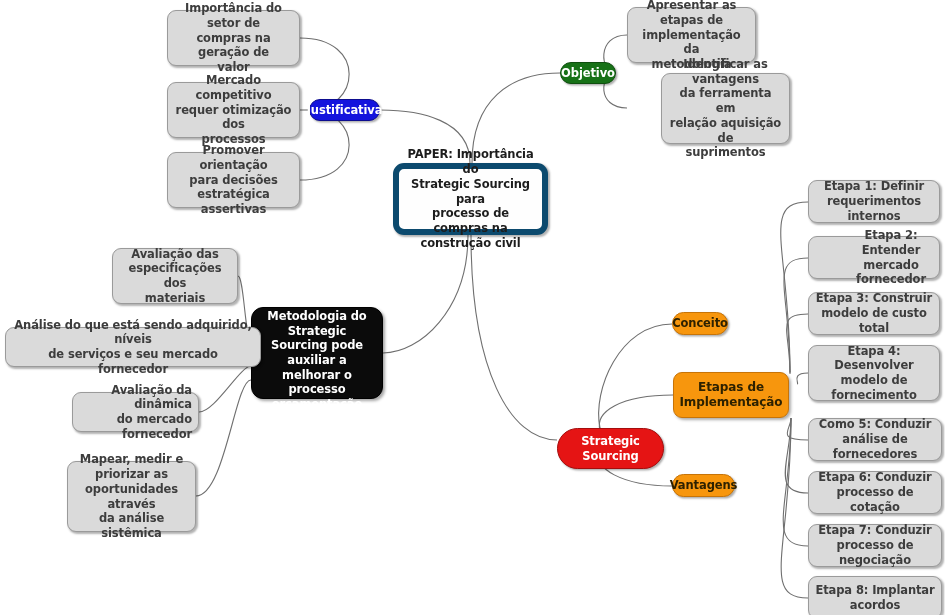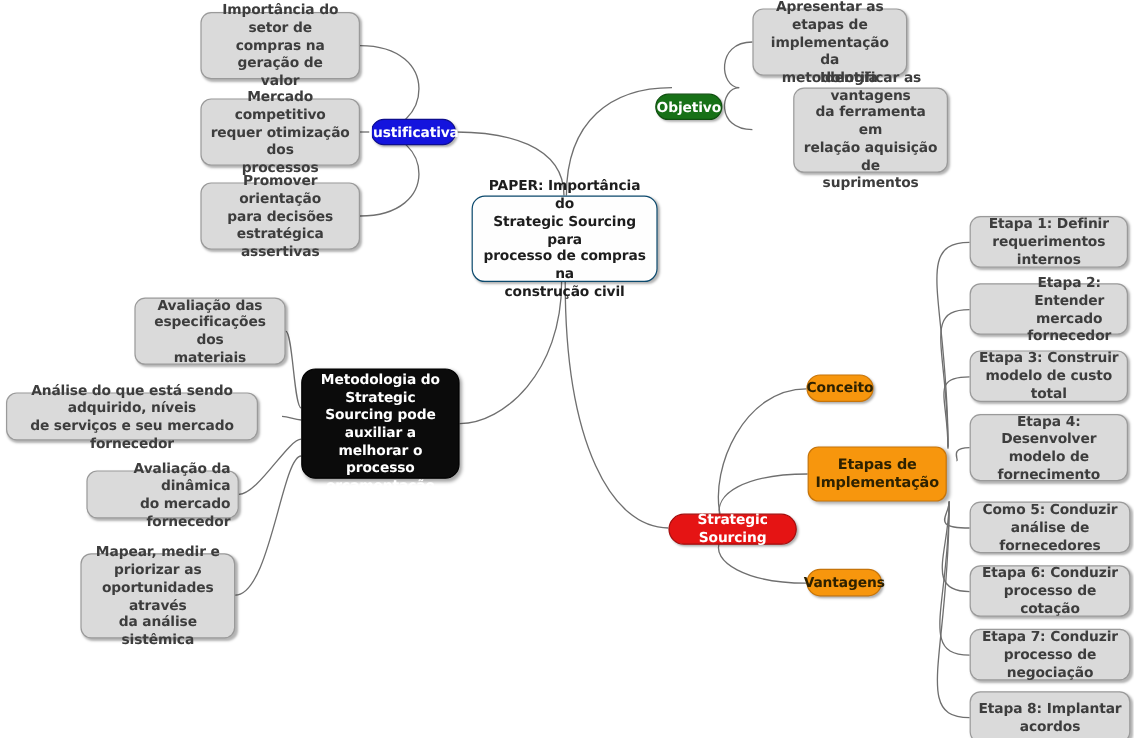--- a/index.html
+++ b/index.html
@@ -42,21 +42,21 @@
   .leaf {
     background: #dadada;
     border: 1px solid #9a9a9a;
     color: #3d3d3d;
     font-size: 11.5px;
     box-shadow: 1.5px 1.5px 2px rgba(0,0,0,0.30);
   }
   
   .central {
     background: #fefefe;
-    border: 1px solid #0c4a6e;
+    border: 6px solid #0c4a6e;
     color: #1d1d1d;
     font-size: 11.5px;
     border-radius: 11px;
     box-shadow: 1.5px 1.5px 2px rgba(0,0,0,0.30);
   }
   
   .dark {
     background: #0b0b0b;
     border: 1px solid #000000;
     color: #ffffff;
@@ -151,50 +151,50 @@
   <div class="node leaf" style="left:167px; top:10px; width:133px; height:56px;">Importância do setor de
 compras na geração de
 valor</div>
   <div class="node leaf" style="left:167px; top:82px; width:133px; height:56px;">Mercado competitivo
 requer otimização dos
 processos</div>
   <div class="node leaf" style="left:167px; top:152px; width:133px; height:56px;">Promover orientação
 para decisões
 estratégica assertivas</div>
 
-  <div class="node pill pill-green" style="left:546px; top:62px; width:56px; height:22px;margin-top:16px;">Objetivo</div>
+  <div class="node pill pill-green" style="left:560px; top:62px; width:56px; height:22px;">Objetivo</div>
 
   <div class="node leaf" style="left:627px; top:7px; width:129px; height:56px;">Apresentar as etapas de
 implementação da
 metodologia</div>
   <div class="node leaf" style="left:661px; top:73px; width:129px; height:71px;">Identificar as vantagens
 da ferramenta em
 relação aquisição de
 suprimentos</div>
 
   <div class="node dark" style="left:251px; top:307px; width:132px; height:92px;">Como a aplicação da
 Metodologia do
 Strategic Sourcing pode
 auxiliar a melhorar o
 processo orçamentação
 de obras</div>
 
   <div class="node leaf" style="left:112px; top:248px; width:126px; height:56px;">Avaliação das
 especificações dos
 materiais</div>
-  <div class="node leaf" style="left:5px; top:327px; width:210px; height:40px;">Análise do que está sendo adquirido, níveis
+  <div class="node leaf" style="left:5px; top:327px; width:256px; height:40px;">Análise do que está sendo adquirido, níveis
 de serviços e seu mercado fornecedor</div>
   <div class="node leaf" style="left:72px; top:392px; width:127px; height:40px;text-align:right;">Avaliação da dinâmica
 do mercado fornecedor</div>
   <div class="node leaf" style="left:67px; top:461px; width:129px; height:71px;">Mapear, medir e
 priorizar as
 oportunidades através
 da análise sistêmica</div>
 
-  <div class="node pill pill-red" style="left:557px; top:428px; width:107px; height:26px;">Strategic Sourcing</div>
+  <div class="node pill pill-red" style="left:557px; top:428px; width:107px; height:41px;">Strategic Sourcing</div>
 
   <div class="node pill pill-orange" style="left:672px; top:312px; width:56px; height:23px;">Conceito</div>
 
   <div class="node pill pill-orange" style="left:672px; top:474px; width:63px; height:23px;">Vantagens</div>
 
   <div class="node box-orange" style="left:673px; top:372px; width:116px; height:46px;">Etapas de
 Implementação</div>
 
   <div class="node leaf" style="left:808px; top:180px; width:132px; height:43px;">Etapa 1: Definir
 requerimentos internos</div>

